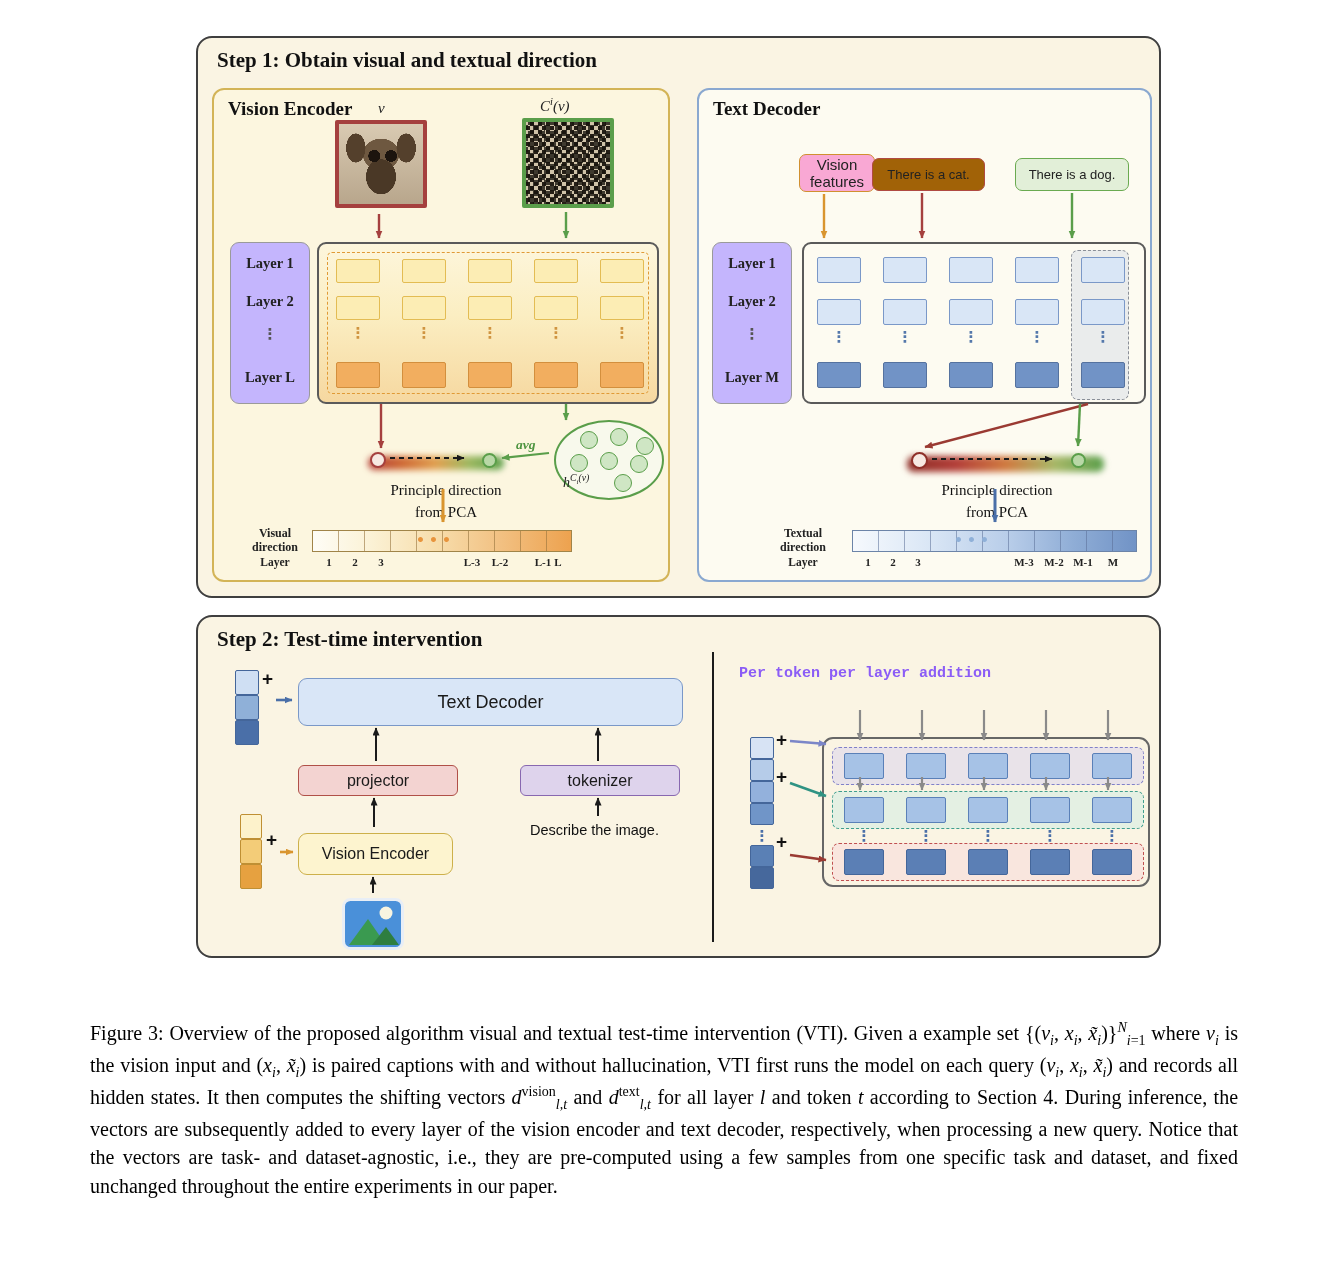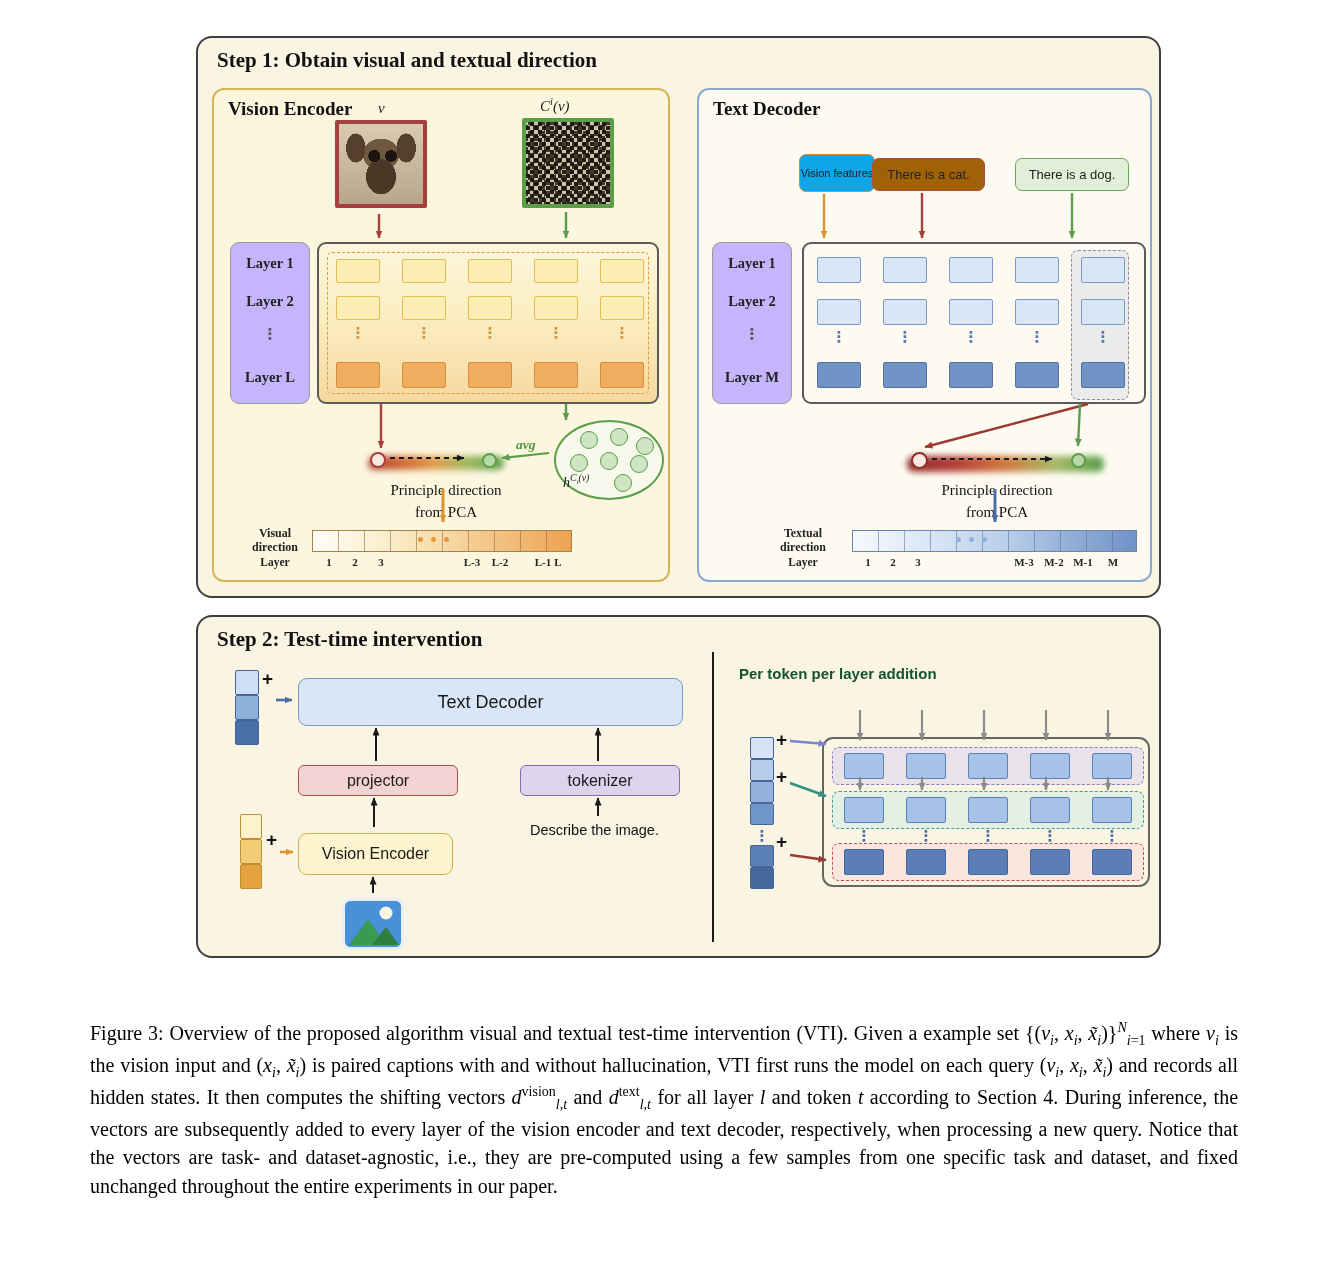--- a/index.html
+++ b/index.html
@@ -56,21 +56,21 @@
   .tbar { position:absolute; height:22px; border:1px solid #6c84a8;
     background:linear-gradient(90deg,#f6f9fd,#dce8f6 25%,#b8cde9 55%,#8fadd6 78%,#7193c6); }
   .tbar::after { content:""; position:absolute; inset:0; background:repeating-linear-gradient(90deg, transparent 0 25px, rgba(90,110,150,.55) 25px 26px); }
   .bardots { position:absolute; font-size:14px; letter-spacing:4px; font-weight:bold; z-index:2; font-family:"DejaVu Sans", sans-serif; }
   .inbox { position:absolute; border-radius:7px; display:flex; align-items:center; justify-content:center; text-align:center; font-size:13px; color:#222; border:1.6px solid; font-family:"Liberation Sans", sans-serif; }
   .s2box { position:absolute; display:flex; align-items:center; justify-content:center; color:#1a1a1a; border-radius:9px; border:1.8px solid; font-family:"Liberation Sans", sans-serif; }
   .stackcell { position:absolute; border-radius:2px; }
   .plus { position:absolute; font-weight:bold; font-size:19px; color:#111; font-family:"Liberation Sans", sans-serif; }
   .divider { position:absolute; width:2px; background:#1a1a1a; }
   .prompt { position:absolute; font-size:14.5px; color:#111; font-family:"Liberation Sans", sans-serif; }
-  .rtitle { position:absolute; font-weight:bold; font-size:15px; color:#14532d; font-family:Liberation Sans, sans-serif; }
+  .rtitle { position:absolute; font-weight:bold; font-size:15px; color:#8b5cf6; font-family:Liberation Mono, monospace; }
   .rowhl { position:absolute; border-radius:7px; border:1.6px dashed; }
   .caption { position:absolute; left:90px; top:1018px; width:1148px; font-size:20px; color:#000; text-align:justify; line-height:1.42; font-family:"Liberation Serif", serif; }
   sup, sub { font-size:70%; }
 </style>
 </head>
 <body>
 
 <div class="page">
 
   <section class="panel" style="left:196px;top:36px;width:965px;height:562px;">
@@ -145,21 +145,21 @@
       <span class="tick" style="left:167px;top:466px;">3</span>
       <span class="tick" style="left:258px;top:466px;">L-3</span>
       <span class="tick" style="left:286px;top:466px;">L-2</span>
       <span class="tick" style="left:329px;top:466px;">L-1</span>
       <span class="tick" style="left:344px;top:466px;">L</span>
     </div>
 
     <div class="subpanel" style="left:499px;top:50px;width:455px;height:494px;border-color:#8aa8d0;background:#fdfbf1;">
       <h3 class="stitle">Text Decoder</h3>
 
-      <div class="inbox" style="left:100px;top:64px;width:76px;height:38px;background:#0ea5e9;border-color:#d09030;font-size:11px;line-height:1.15;">Vision features</div>
+      <div class="inbox" style="left:100px;top:64px;width:76px;height:38px;background:#f9a8d4;border-color:#d09030;font-size:15px;line-height:1.15;">Vision features</div>
       <div class="inbox" style="left:173px;top:68px;width:113px;height:33px;background:#a16207;border-color:#b04a42;">There is a cat.</div>
       <div class="inbox" style="left:316px;top:68px;width:114px;height:33px;background:#e2efd8;border-color:#6aaa50;">There is a dog.</div>
 
       <div class="layerbox" style="left:13px;top:152px;">
         <div class="llabel" style="top:12px;">Layer 1</div>
         <div class="llabel" style="top:50px;">Layer 2</div>
         <div class="vdots" style="top:84px;width:100%;">⋮</div>
         <div class="llabel" style="top:126px;">Layer M</div>
       </div>
 

